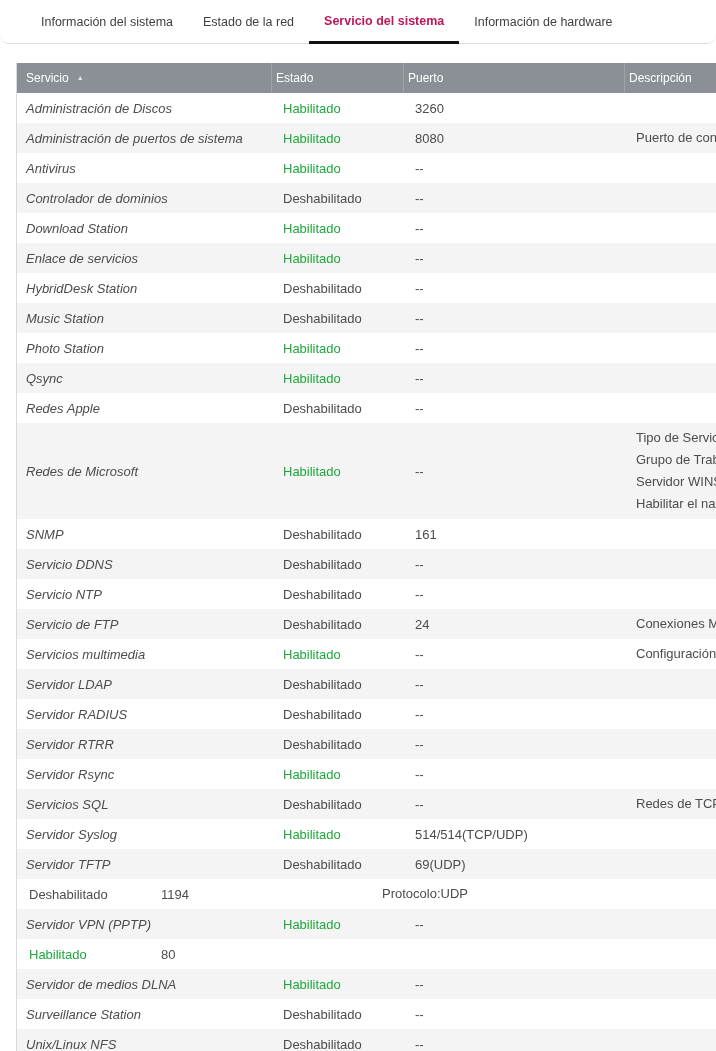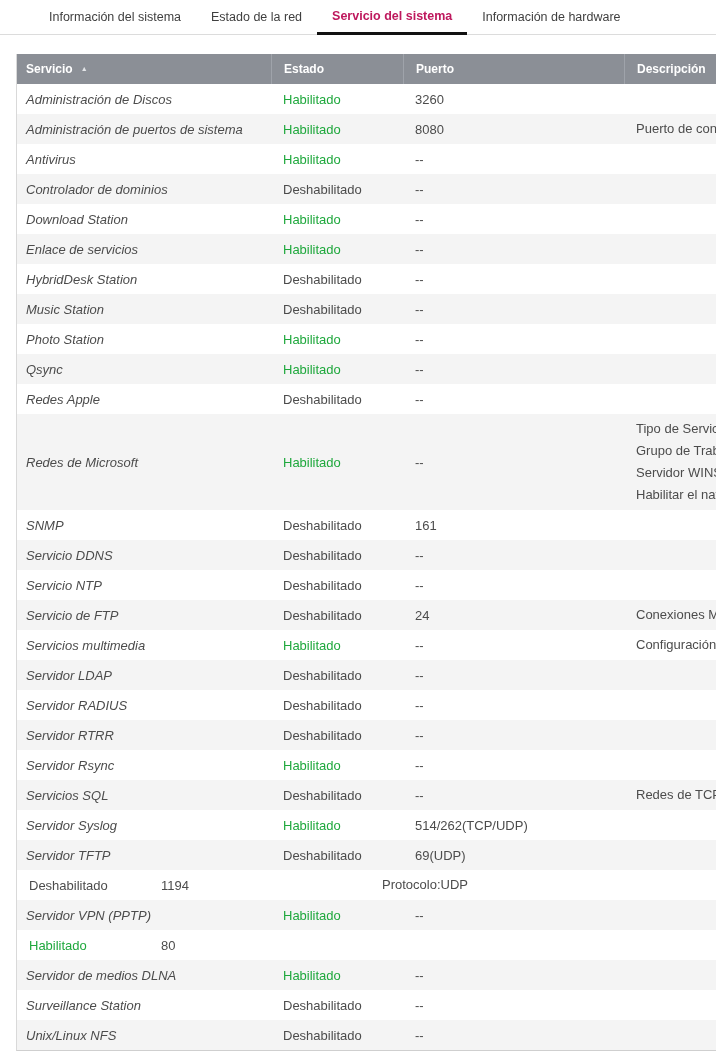--- a/index.html
+++ b/index.html
@@ -11,42 +11,42 @@
     --cell-text:#4c4c4c;
   }
   *{box-sizing:border-box;}
   html,body{margin:0;padding:0;}
   body{
     width:716px;height:1051px;overflow:hidden;background:#ffffff;
     font-family:"Liberation Sans",sans-serif;
   }
   
   .tabbar{
-    display:flex;align-items:stretch;height:35px;
-    border-bottom:1px solid #dcdcdc;padding-left:34px;
+    display:flex;align-items:stretch;height:44px;
+    border-bottom:1px solid #dcdcdc;padding-left:26px;border-radius:9px;
   }
   .tab{
     display:flex;align-items:center;padding:0 15px;
     font-size:12.5px;color:#3f3f3f;cursor:pointer;white-space:nowrap;
   }
   .tab.active{
     color:#be185d;font-weight:700;
     border-bottom:3px solid var(--underline);
     margin-bottom:-1px;
   }
   
   .table-wrap{
     margin:19px 0 0 16px;width:700px;overflow:hidden;
     border-left:1px solid #d9d9d9;border-bottom:1px solid #cfcfcf;
   }
   .table{width:987px;font-size:13px;color:var(--cell-text);}
   .thead{display:flex;background:var(--header-bg);height:30px;}
   .th{
     display:flex;align-items:center;color:var(--header-text);
-    font-weight:700;font-size:12px;padding:0 12px;cursor:pointer;
+    font-weight:400;font-size:12px;padding:0 4px;cursor:pointer;
   }
   .th.col-service{padding-left:9px;}
   .th + .th{border-left:1px solid #9fa3aa;}
   .col-service{width:254px;flex:none;}
   .col-status{width:132px;flex:none;align-items:center;}
   .col-port{width:221px;flex:none;}
   .col-desc{width:380px;flex:none;}
   .sort{
     font-size:7px;color:#e3e5e8;margin-left:8px;
     position:relative;top:-1px;
@@ -231,21 +231,21 @@
             <div class="cell col-service">Servicios SQL</div>
             <div class="cell col-status status disabled">Deshabilitado</div>
             <div class="cell col-port">--</div>
             <div class="cell col-desc">
               <div class="desc-line">Redes de TCP/</div>
             </div>
           </div>
           <div class="row">
             <div class="cell col-service">Servidor Syslog</div>
             <div class="cell col-status status enabled">Habilitado</div>
-            <div class="cell col-port">514/262(TCP/UDP)</div>
+            <div class="cell col-port">514/514(TCP/UDP)</div>
             <div class="cell col-desc"></div>
           </div>
           <div class="row">
             <div class="cell col-service">Servidor TFTP</div>
             <div class="cell col-status status disabled">Deshabilitado</div>
             <div class="cell col-port">69(UDP)</div>
             <div class="cell col-desc"></div>
           </div>
           <div class="row">
             <div class="cell col-status status disabled">Deshabilitado</div>

